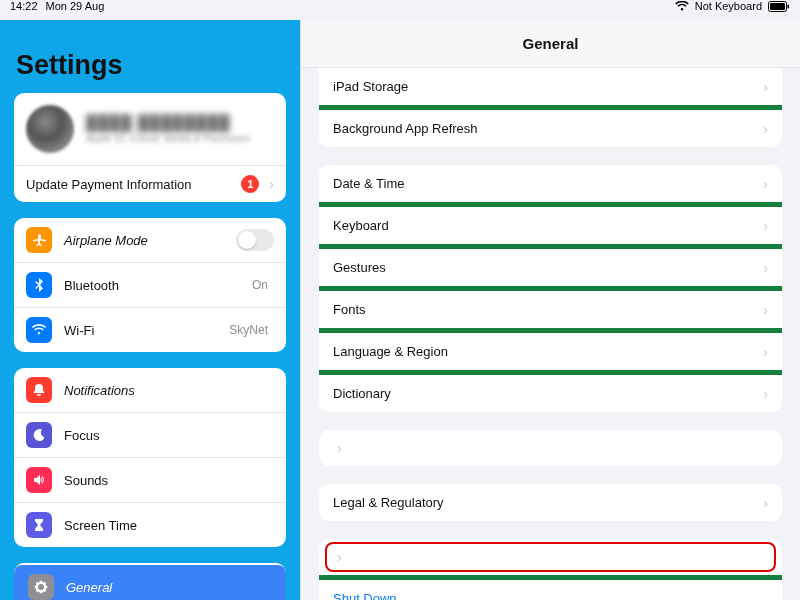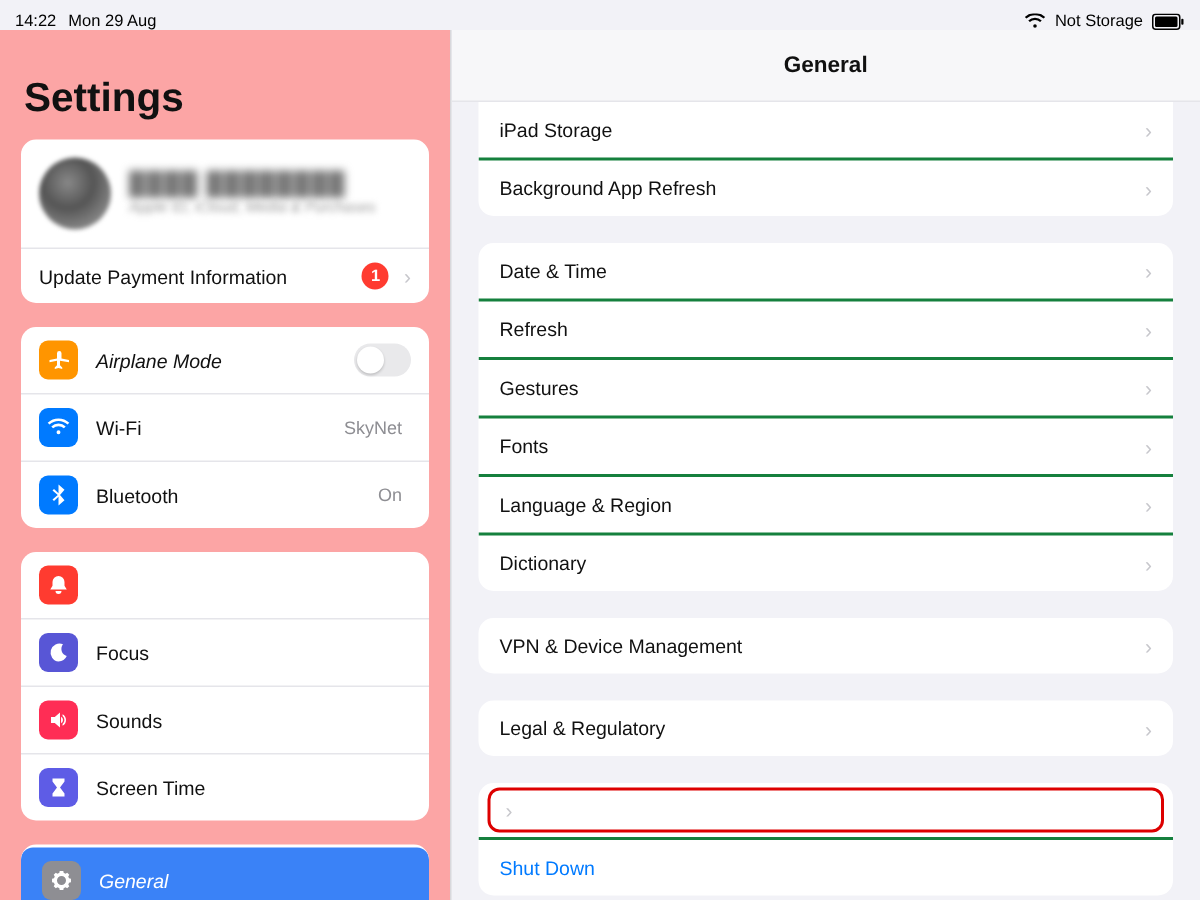--- a/index.html
+++ b/index.html
@@ -5,31 +5,31 @@
   * { box-sizing: border-box; margin: 0; padding: 0; }
   html, body { width: 800px; height: 600px; overflow: hidden; }
   body {
     font-family: -apple-system, "Helvetica Neue", Arial, sans-serif;
     background: #f2f2f7;
     font-size: 13px;
     color: #111;
   }
   .statusbar {
     position: absolute; top: 0; left: 0; right: 0; height: 20px;
-    display: flex; align-items: flex-end; justify-content: space-between;
+    display: flex; align-items: flex-start; justify-content: space-between;
     padding: 0 10px; font-size: 11px; font-weight: 500;
     color: #000;
   }
   .statusbar .left { display: flex; gap: 8px; }
   .statusbar .right { display: flex; align-items: center; gap: 6px; }
   .wifi-icon svg, .battery-icon svg { display: block; }
   .main { display: flex; position: absolute; top: 20px; bottom: 0; left: 0; right: 0; }
   .sidebar {
     width: 300px; height: 100%; overflow-y: auto;
-    background: #fca5a5; padding: 0 14px;
+    background: #0ea5e9; padding: 0 14px;
   }
   .detail {
     flex: 1; height: 100%; overflow-y: auto;
     background: #f2f2f7; border-left: 1px solid #d8d8dc;
   }
   .detail-header {
     height: 48px; display: flex; align-items: center; justify-content: center;
     font-size: 15px; font-weight: 600;
     background: #f7f7f9;
     border-bottom: 1px solid #e5e5ea;
@@ -95,21 +95,21 @@
   .row.selected .label { color: #fff; }
   
   .detail-body { padding: 0 18px 24px; }
   .dcard {
     background: #fff; border-radius: 10px; margin-top: 18px;
     overflow: hidden;
   }
   .dcard:first-child { margin-top: 0; }
   .drow {
     display: flex; align-items: center; padding: 11px 14px;
-    border-top: 2px solid #15803d; font-size: 13px;
+    border-top: 5px solid #15803d; font-size: 13px;
     position: relative;
   }
   .dcard .drow:first-child { border-top: none; gap: 40px; }
   .drow .label { flex: 1; }
   .link { color: #007aff; }
   .highlight-ring {
     position: absolute; inset: 3px 6px; border: 2.5px solid #d00;
     border-radius: 8px; pointer-events: none;
   }
   
@@ -132,21 +132,21 @@
   <div class="left">
     <span>14:22</span>
     <span>Mon 29 Aug</span>
   </div>
   <div class="right">
     <span class="wifi-icon">
       <svg width="14" height="10" viewBox="0 0 14 10">
           <path d="M7 9.5a1.2 1.2 0 100-2.4 1.2 1.2 0 000 2.4zM3.6 5.7a5 5 0 016.8 0l1.1-1.1a6.6 6.6 0 00-9 0l1.1 1.1zM1.3 3.4a8.3 8.3 0 0111.4 0l1.1-1.1a9.9 9.9 0 00-13.6 0l1.1 1.1z" fill="#000"></path>
         </svg>
     </span>
-    <span>Not Storage</span>
+    <span>Not Keyboard</span>
     <span class="battery-icon">
       <svg width="22" height="11" viewBox="0 0 22 11">
           <rect x="0.5" y="0.5" width="18" height="10" rx="2" fill="none" stroke="#000"></rect>
           <rect x="2" y="2" width="15" height="7" rx="1" fill="#000"></rect>
           <rect x="19.5" y="3.5" width="1.5" height="4" rx="0.7" fill="#000"></rect>
         </svg>
     </span>
   </div>
 </div>
 
@@ -176,44 +176,45 @@
           <svg viewBox="0 0 16 16">
               <path d="M15 8l-5-1V3.5a1.5 1.5 0 00-3 0V7L2 8v1.5l5-1v3L5.5 13v1L8 13.3l2.5.7v-1L9 11.5v-3l6 1V8z" fill="#fff"></path>
             </svg>
         </span>
         <span class="label">Airplane Mode</span>
         <span class="toggle"></span>
       </div>
       <div class="row">
         <span class="icon bg-blue">
           <svg viewBox="0 0 16 16">
+              <path d="M8 1l4 3.5L9 8l3 3.5L8 15V9.2L5 12l-1-1 3.5-3L4 5l1-1 3 2.8V1z" fill="#fff"></path>
+            </svg>
+        </span>
+        <span class="label">Bluetooth</span>
+        <span class="value">On</span>
+      </div>
+      <div class="row">
+        <span class="icon bg-blue">
+          <svg viewBox="0 0 16 16">
               <path d="M8 12.5a1.3 1.3 0 100-2.6 1.3 1.3 0 000 2.6zM4.4 8.5a5.3 5.3 0 017.2 0l1.2-1.2a7 7 0 00-9.6 0l1.2 1.2zM2 6a8.8 8.8 0 0112 0l1.2-1.2a10.5 10.5 0 00-14.4 0L2 6z" fill="#fff"></path>
             </svg>
         </span>
         <span class="label">Wi-Fi</span>
         <span class="value">SkyNet</span>
       </div>
-      <div class="row">
-        <span class="icon bg-blue">
-          <svg viewBox="0 0 16 16">
-              <path d="M8 1l4 3.5L9 8l3 3.5L8 15V9.2L5 12l-1-1 3.5-3L4 5l1-1 3 2.8V1z" fill="#fff"></path>
-            </svg>
-        </span>
-        <span class="label">Bluetooth</span>
-        <span class="value">On</span>
-      </div>
     </div>
 
     <div class="card">
       <div class="row">
         <span class="icon bg-red">
           <svg viewBox="0 0 16 16">
               <path d="M8 2a4 4 0 00-4 4v2.5L2.5 11h11L12 8.5V6a4 4 0 00-4-4zm-2 10a2 2 0 004 0H6z" fill="#fff"></path>
             </svg>
         </span>
+        <span class="label">Notifications</span>
       </div>
       <div class="row">
         <span class="icon bg-indigo">
           <svg viewBox="0 0 16 16">
               <path d="M11 2.5A6 6 0 108 14a6 6 0 005.5-3.6A5 5 0 0111 2.5z" fill="#fff"></path>
             </svg>
         </span>
         <span class="label">Focus</span>
       </div>
       <div class="row">
@@ -261,21 +262,21 @@
           <span class="chevron">›</span>
         </div>
       </div>
 
       <div class="dcard">
         <div class="drow">
           <span class="label">Date &amp; Time</span>
           <span class="chevron">›</span>
         </div>
         <div class="drow">
-          <span class="label">Refresh</span>
+          <span class="label">Keyboard</span>
           <span class="chevron">›</span>
         </div>
         <div class="drow">
           <span class="label">Gestures</span>
           <span class="chevron">›</span>
         </div>
         <div class="drow">
           <span class="label">Fonts</span>
           <span class="chevron">›</span>
         </div>
@@ -284,21 +285,20 @@
           <span class="chevron">›</span>
         </div>
         <div class="drow">
           <span class="label">Dictionary</span>
           <span class="chevron">›</span>
         </div>
       </div>
 
       <div class="dcard">
         <div class="drow">
-          <span class="label">VPN &amp; Device Management</span>
           <span class="chevron">›</span>
         </div>
       </div>
 
       <div class="dcard">
         <div class="drow">
           <span class="label">Legal &amp; Regulatory</span>
           <span class="chevron">›</span>
         </div>
       </div>

